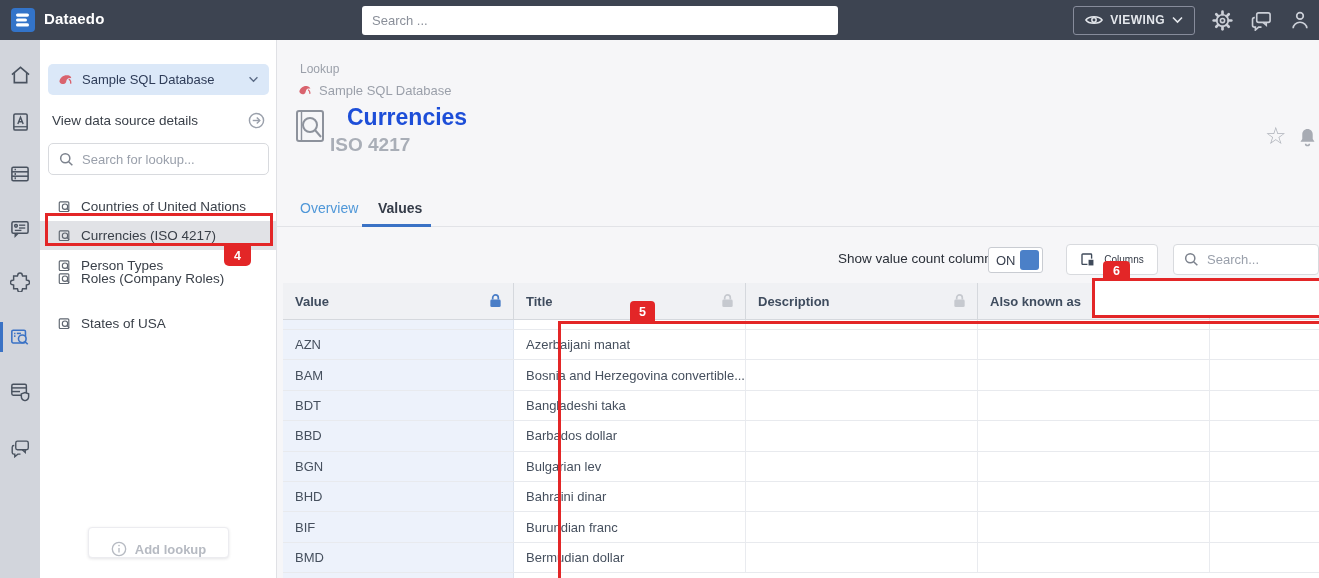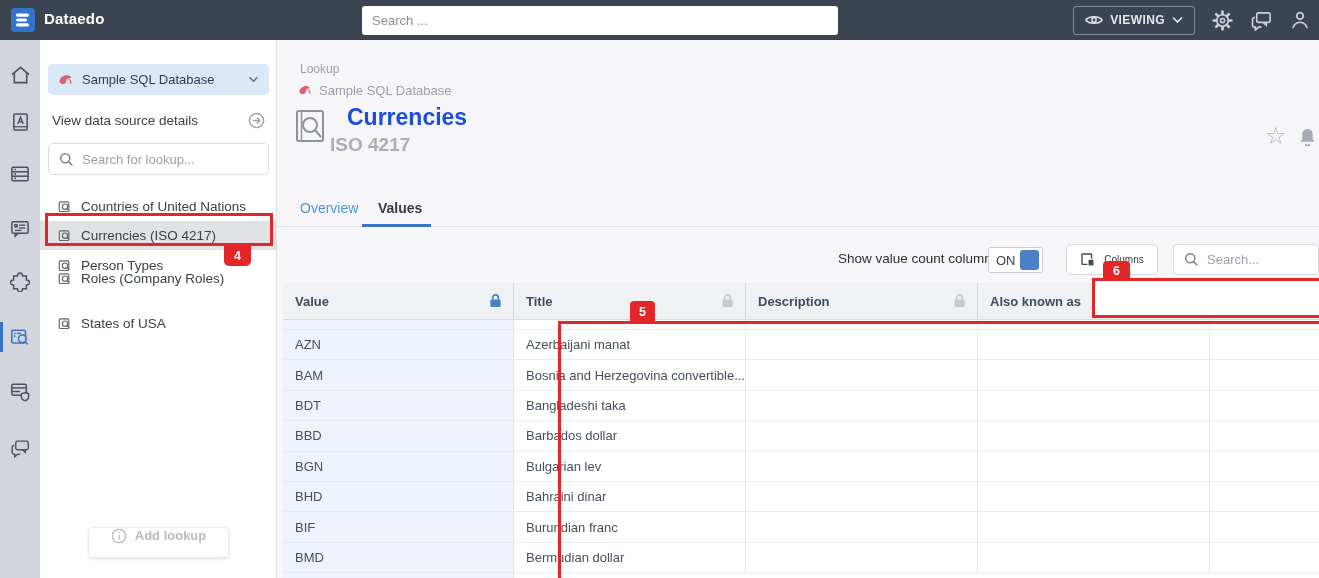--- a/index.html
+++ b/index.html
@@ -29,21 +29,21 @@
   .db-selector .lbl { font-size:13px; color:#2e3c58; flex:1; }
   .view-details { position:absolute; left:8px; top:67px; width:221px; height:26px; display:flex; align-items:center; padding:0 4px; }
   .view-details .lbl { font-size:13.5px; color:#3a4049; flex:1; }
   .lookup-search { position:absolute; left:8px; top:103px; width:221px; height:32px; border:1px solid #d8dade; border-radius:5px; background:#fff; display:flex; align-items:center; padding:0 10px; gap:8px; }
   .lookup-search input { border:none; outline:none; flex:1; font-size:13px; font-family:inherit; color:#3a4150; min-width:0; }
   .lookup-search input::placeholder { color:#9aa0ab; }
   .lookup-list { position:absolute; left:0; top:150px; width:237px; }
   .lookup-item { position:absolute; left:0; width:237px; height:29px; display:flex; align-items:center; gap:9px; padding-left:18px; font-size:13.5px; color:#3a4049; cursor:pointer; white-space:nowrap; }
   .lookup-item.selected { background:#e1e2e6; }
   .lookup-item svg { flex:none; color:#5f6670; }
-  .add-lookup { position:absolute; left:48px; top:487px; width:141px; height:31px; background:#fff; border:1px solid #ececf0; border-radius:4px; box-shadow:0 1px 3px rgba(40,45,60,.12); display:flex; align-items:flex-start; justify-content:center; gap:8px; color:#b6bac2; font-size:13px; font-weight:700; cursor:pointer; }
+  .add-lookup { position:absolute; left:48px; top:487px; width:141px; height:31px; background:#fff; border:1px solid #ececf0; border-radius:4px; box-shadow:0 1px 3px rgba(40,45,60,.12); display:flex; align-items:flex-end; justify-content:center; gap:8px; color:#b6bac2; font-size:13px; font-weight:700; cursor:pointer; }
 
   
   .main { position:absolute; left:277px; top:40px; width:1042px; height:538px; background:#f6f6f8; }
   .breadcrumb { position:absolute; left:23px; top:22px; font-size:12px; color:#9ba0aa; }
   .crumb-db { position:absolute; left:21px; top:43px; display:flex; align-items:center; gap:7px; font-size:13px; color:#9ba0aa; }
   .big-icon { position:absolute; left:17px; top:68px; color:#8d929c; }
   .page-title { position:absolute; left:53px; top:64px; font-size:23px; font-weight:700; color:#1d4ed8;margin-left:17px; }
   .page-subtitle { position:absolute; left:53px; top:94px; font-size:19px; font-weight:700; color:#a9aeb7; }
   .star-ic { position:absolute; left:988px; top:84px; font-size:24px; color:#aeb2ba; cursor:pointer; line-height:1; }
   .bell-ic { position:absolute; left:1021px; top:87px; cursor:pointer; }

